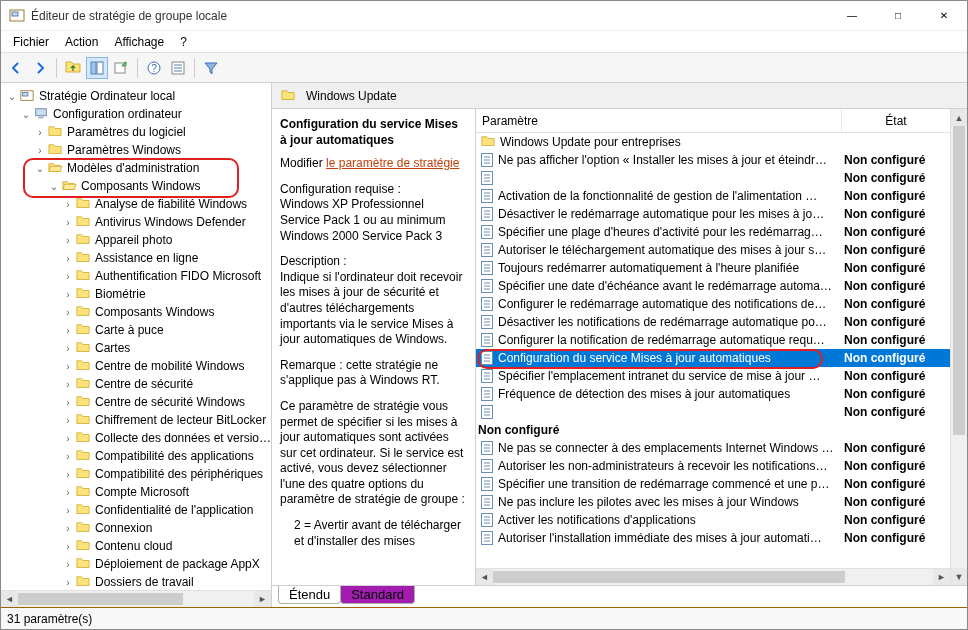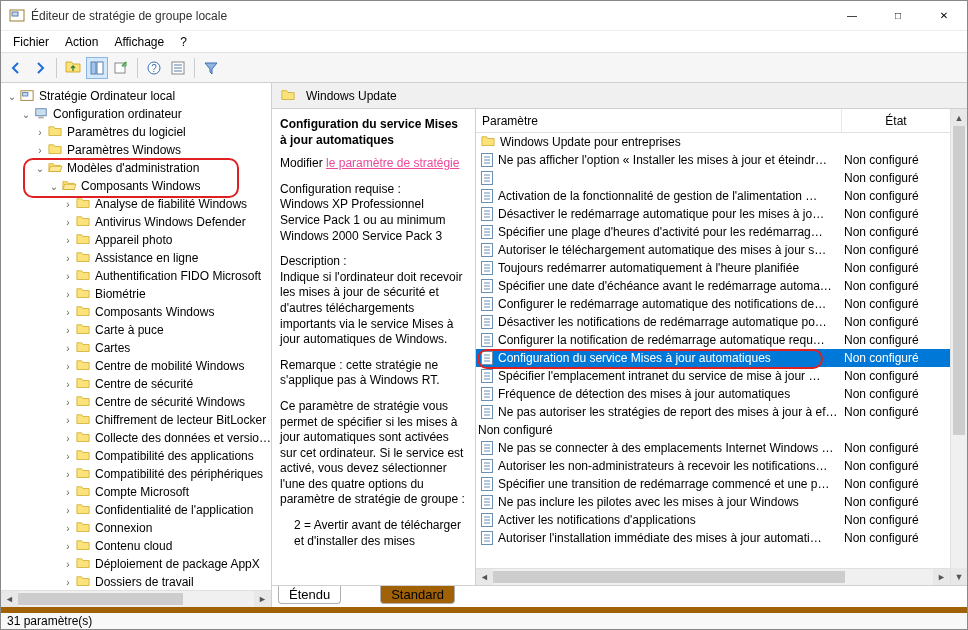--- a/index.html
+++ b/index.html
@@ -52,49 +52,49 @@
   .indent-3 { padding-left: 46px; }
   .indent-4 { padding-left: 60px; }
 
   
   .right-header { height: 26px; background: #f0f0f0; border-bottom: 1px solid #d0d0d0; display:flex; align-items:center; padding: 0 8px; gap: 6px; }
 
   
   .right-body { flex:1; display:flex; overflow: hidden; }
   .desc-pane { width: 204px; border-right: 1px solid #d0d0d0; padding: 8px; font-size: 12px; overflow: hidden; line-height: 1.3; }
   .desc-pane .d-title { font-weight: bold; margin-bottom: 8px; word-wrap: break-word; }
-  .desc-pane a { color: #ec4899; text-decoration: underline; text-align: right; }
+  .desc-pane a { color: #c2410c; text-decoration: underline; text-align: right; }
   .desc-pane p { margin-bottom: 10px; word-wrap: break-word; }
 
   .list-pane { flex:1; display:flex; flex-direction:column; overflow: hidden; position: relative; }
   .list-head { display:flex; height: 24px; border-bottom: 1px solid #e0e0e0; background: #fff; }
   .col-h { border-right: 1px solid #e8e8e8; display:flex; align-items:center; padding: 0 6px; font-size:12px; }
   .col-param { flex: 1; justify-content:flex-start; }
   .col-state { width: 108px; justify-content:center; border-right:none;}
 
   .list-body { flex:1; overflow: hidden; }
   .list-row { display:flex; height: 18px; align-items:center; white-space: nowrap; }
   .list-row .rp { flex:1; display:flex; align-items:center; gap:4px; padding-left: 4px; overflow:hidden; }
-  .list-row .rs { width: 108px; padding-left: 2px; overflow:hidden; }
+  .list-row .rs { width: 108px; padding-left: 2px; overflow:hidden;font-weight:bold; }
   .list-row.selected { background: #0078d7; color: #fff; }
   .rp-text { overflow:hidden; text-overflow: ellipsis; }
 
   
   .scrollbar-h { height: 17px; background: #f0f0f0; border-top: 1px solid #e0e0e0; display:flex; align-items:center; }
   .sb-btn { width:17px; height:17px; background:#e8e8e8; display:flex;align-items:center;justify-content:center; font-size:9px; color:#555;}
   .sb-track { flex:1; background:#f0f0f0; position:relative; height:100%; }
   .sb-thumb { position:absolute; left:0; top:2px; bottom:2px; width:70%; background:#cdcdcd; }
 
   
   .tabs-row { height: 22px; display:flex; align-items:flex-start; padding-left: 6px; border-top: 1px solid #d0d0d0; background:#fff;}
   .tab { border:1px solid #b0b0b0; border-top:none; border-bottom-left-radius:4px; border-bottom-right-radius:4px; padding: 1px 10px; font-size:13px; background:#fff; margin-right:-1px;}
-  .tab.inactive { background:#a16207;margin-left:40px; }
-
-  
-  .statusbar { height: 22px; border-top:6px solid #a16207; display:flex; align-items:center; padding:0 6px; font-size:12px; background:#f8f8f8;}
+  .tab.inactive { background:#a21caf; }
+
+  
+  .statusbar { height: 22px; border-top:1px solid #a16207; display:flex; align-items:center; padding:0 6px; font-size:12px; background:#f8f8f8;}
 
   
   .red-ring { position:absolute; border:2px solid #e02020; border-radius: 10px; pointer-events:none; }
 
   
   .vscroll { width:17px; background:#f0f0f0; border-left:1px solid #e0e0e0; display:flex; flex-direction:column;}
   .vscroll .sb-btn { height:17px; width:100%; }
   .vscroll .vtrack { flex:1; position:relative; }
   .vscroll .vthumb { position:absolute; top:0; left:2px; right:2px; height:70%; background:#cdcdcd;}
 
@@ -593,21 +593,20 @@
                     </svg>
                     <span class="rp-text">Fréquence de détection des mises à jour automatiques</span>
                   </div>
                   <div class="rs">Non configuré</div>
                 </div>
                 <div class="list-row">
                   <div class="rp">
                     <svg class="setting-icon" width="14" height="16" viewBox="0 0 14 16">
                       <use href="#setting-svg"></use>
                     </svg>
-                    <span class="rp-text">Ne pas autoriser les stratégies de report des mises à jour à ef…</span>
                   </div>
                   <div class="rs">Non configuré</div>
                 </div>
                 <div class="list-row">
                   <div class="rs">Non configuré</div>
                 </div>
                 <div class="list-row">
                   <div class="rp">
                     <svg class="setting-icon" width="14" height="16" viewBox="0 0 14 16">
                       <use href="#setting-svg"></use>

